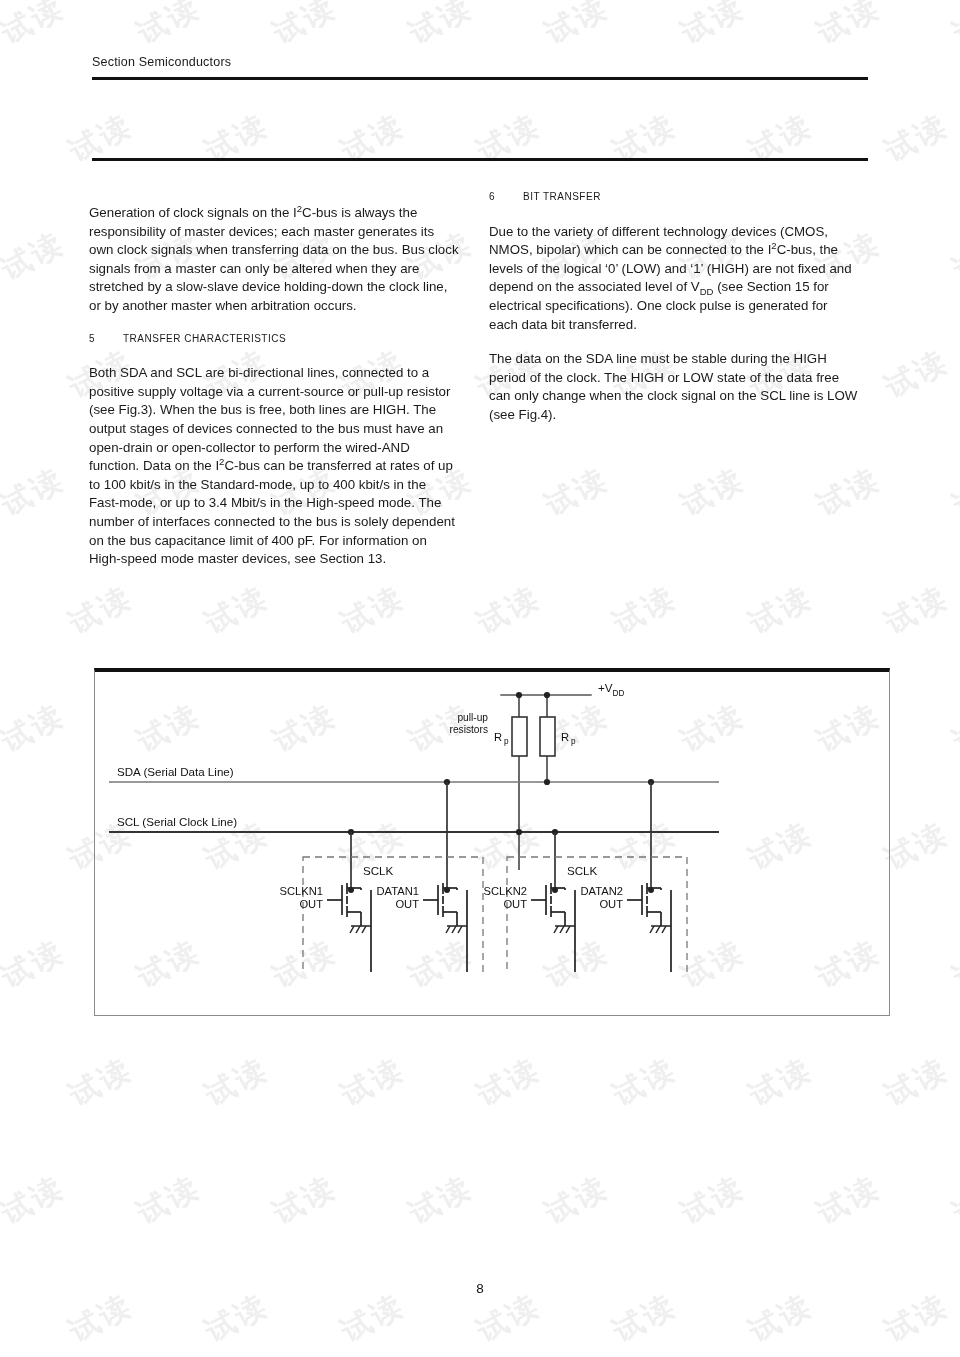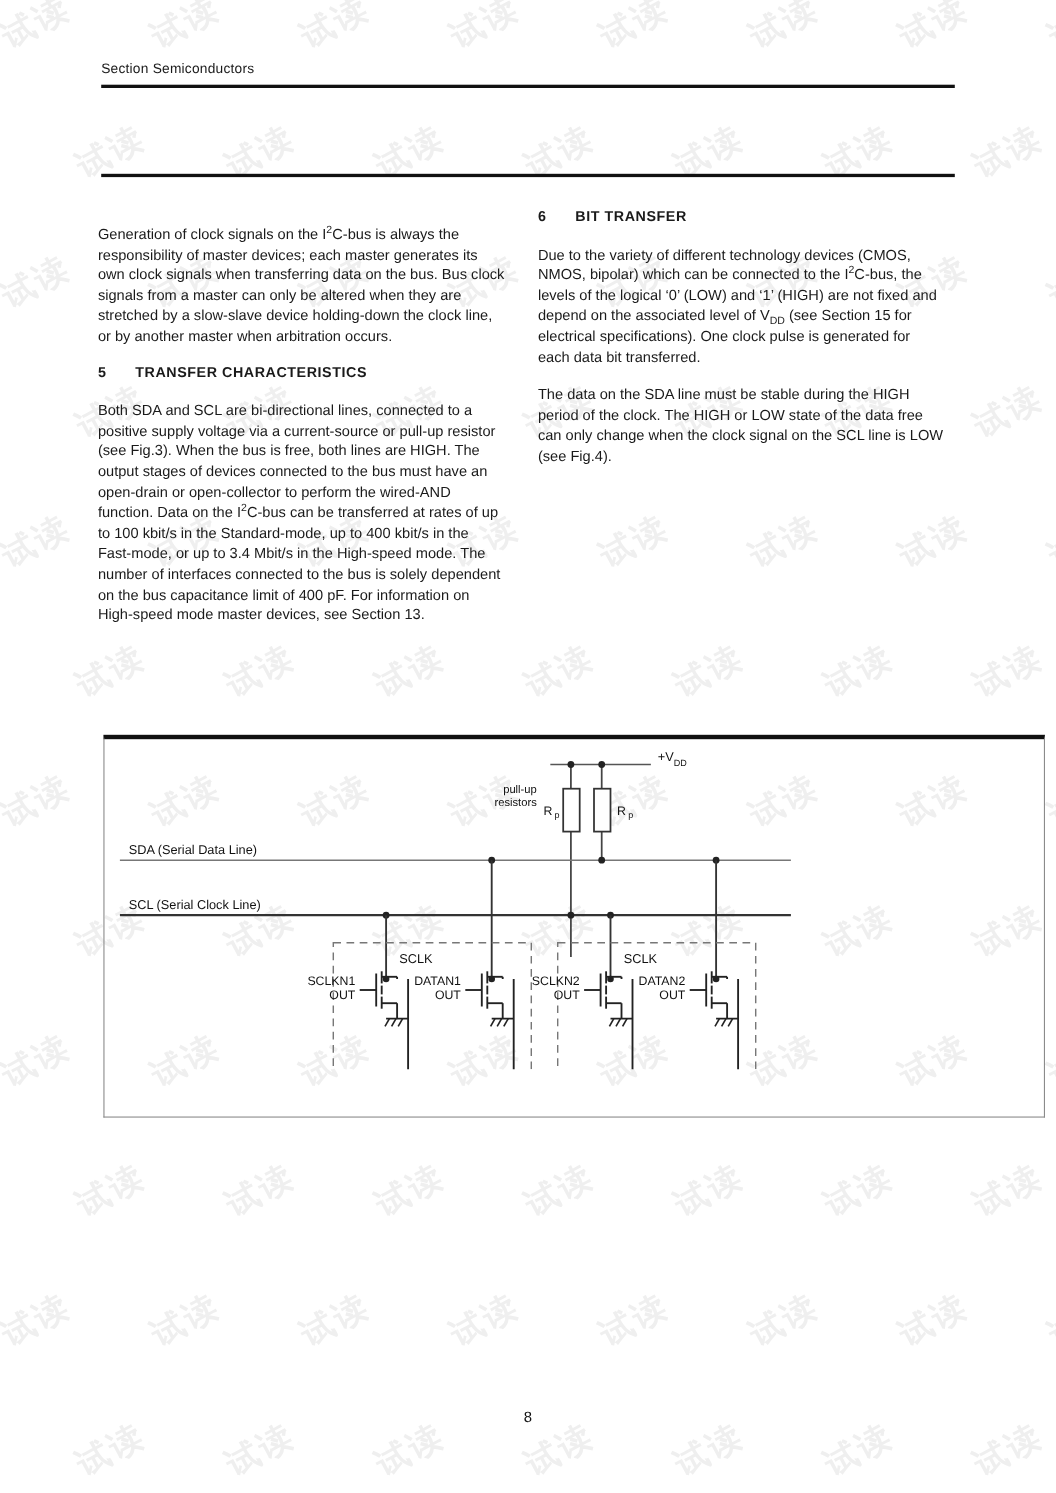--- a/index.html
+++ b/index.html
@@ -85,43 +85,43 @@
     line-height: 18.6px;
     text-align: left;
   }
   .col.left  { left: 89px; }
   .col.right { left: 489px; }
 
   p.body { margin: 16px 0 14px 0; }
 
   h2.sec {
     margin: 0 0 12px 0;
-    font-size: 13px;
-    font-weight: bold;
+    font-size: 10px;
+    font-weight: normal;
     letter-spacing: .5px;
   }
   h2.sec .num { display: inline-block; width: 34px; }
 
   h3.subsec {
     margin: 0 0 11px 0;
     font-size: 13.4px;
     font-weight: bold;
     letter-spacing: .2px;
   }
   h3.subsec .num { display: inline-block; width: 50px; }
 
   sup { font-size: .72em; vertical-align: super; line-height: 0; }
   sub { font-size: .72em; vertical-align: sub;   line-height: 0; }
 
   
   #figure-frame {
     position: absolute;
     left: 94px;
     top: 668px;
-    width: 856px;
+    width: 796px;
     height: 348px;
     border: 1px solid #8b8b8b;
     border-top: 4px solid #111;
     background: transparent;
     box-sizing: border-box;
   }
   #figure-svg {
     position: absolute;
     left: 0; top: 0;
   }

